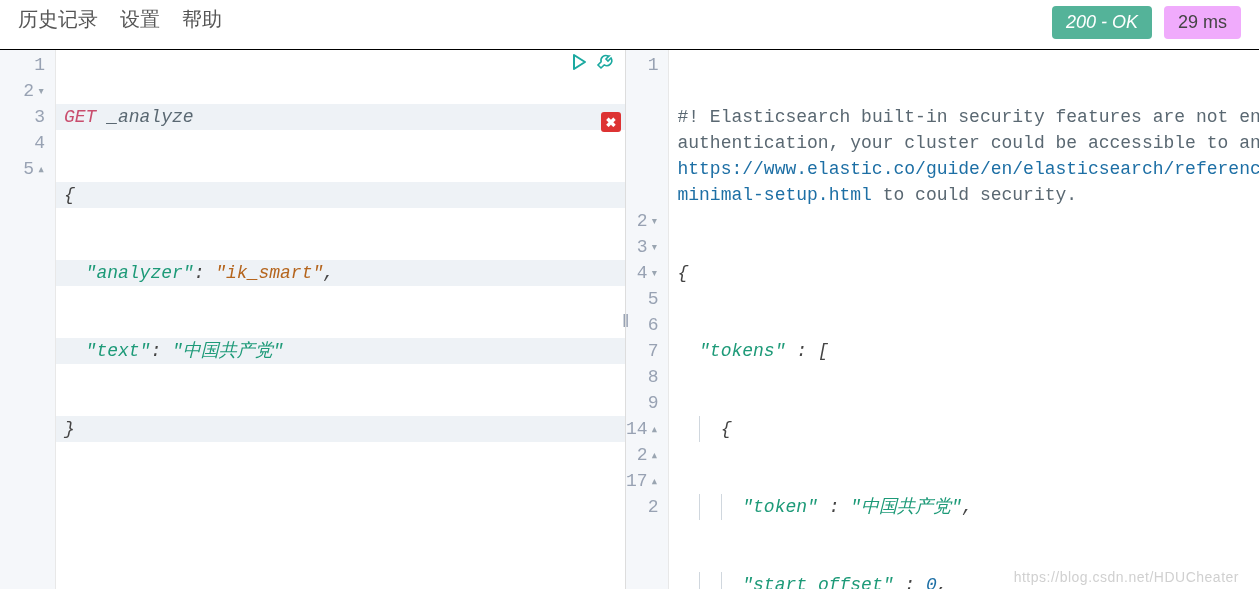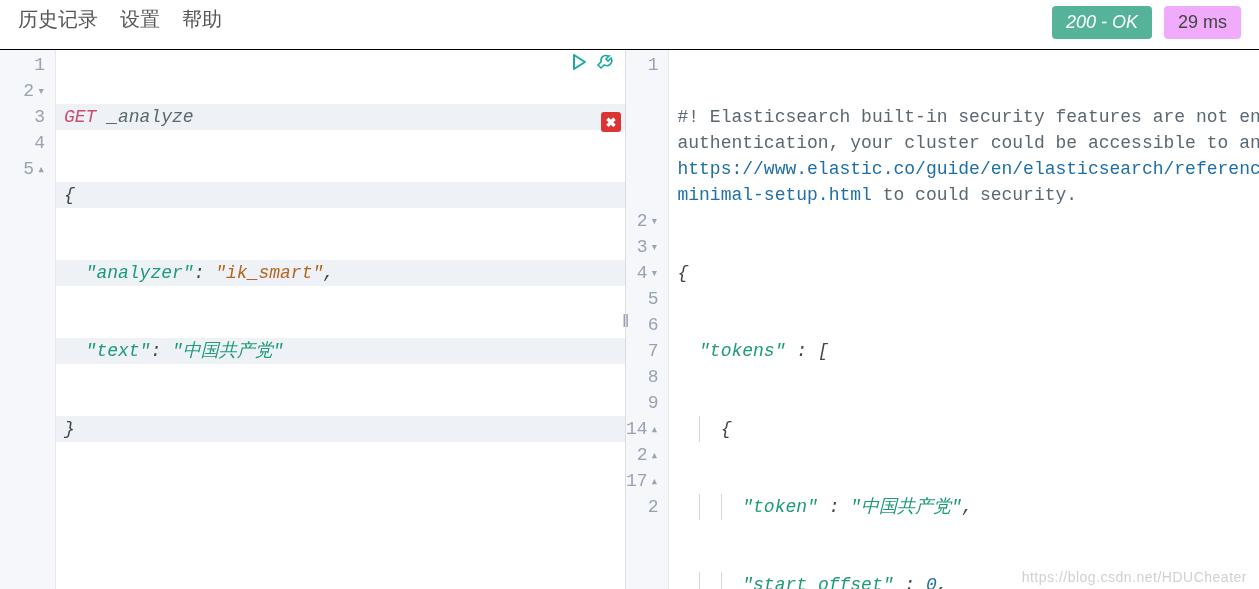--- a/index.html
+++ b/index.html
@@ -29,21 +29,21 @@
   .tok-num { color: #1d6fa5; }
   .tok-punc { color: #444; }
   .tok-gray { color: #5a6872; }
   .tok-url { color: #1d6fa5; }
   .indent-guide { border-left: 1px solid #d0d7de; display: inline-block; height: 26px; vertical-align: top; margin-right: -1px; }
   .run-controls { position: absolute; right: 10px; top: 2px; display: flex; gap: 6px; z-index: 3; }
   .run-icon svg, .wrench-icon svg { display: block; }
   .error-badge { position: absolute; right: 4px; top: 62px; width: 20px; height: 20px; background: #d33; border-radius: 3px; display: flex; align-items: center; justify-content: center; color: #fff; font-size: 13px; font-weight: bold; z-index: 3; }
   .resize-handle { position: absolute; left: 622px; top: 50%; transform: translateY(-50%); color: #98a2b3; font-size: 18px; z-index: 4; user-select: none; cursor: col-resize; }
   .wrap-line { white-space: pre-wrap; padding-left: 8px; padding-right: 4px; line-height: 26px; }
-  .watermark { position: absolute; right: 12px; bottom: 4px; color: #d0d0d0; font-size: 14px; letter-spacing: .5px; }
+  .watermark { position: absolute; right: 20px; bottom: 4px; color: #d0d0d0; font-size: 14px; letter-spacing: .5px; }
 </style>
 </head>
 <body>
 
 <div class="header">
   <div class="nav-links">
     <span class="nav-link">历史记录</span>
     <span class="nav-link">设置</span>
     <span class="nav-link">帮助</span>
   </div>

